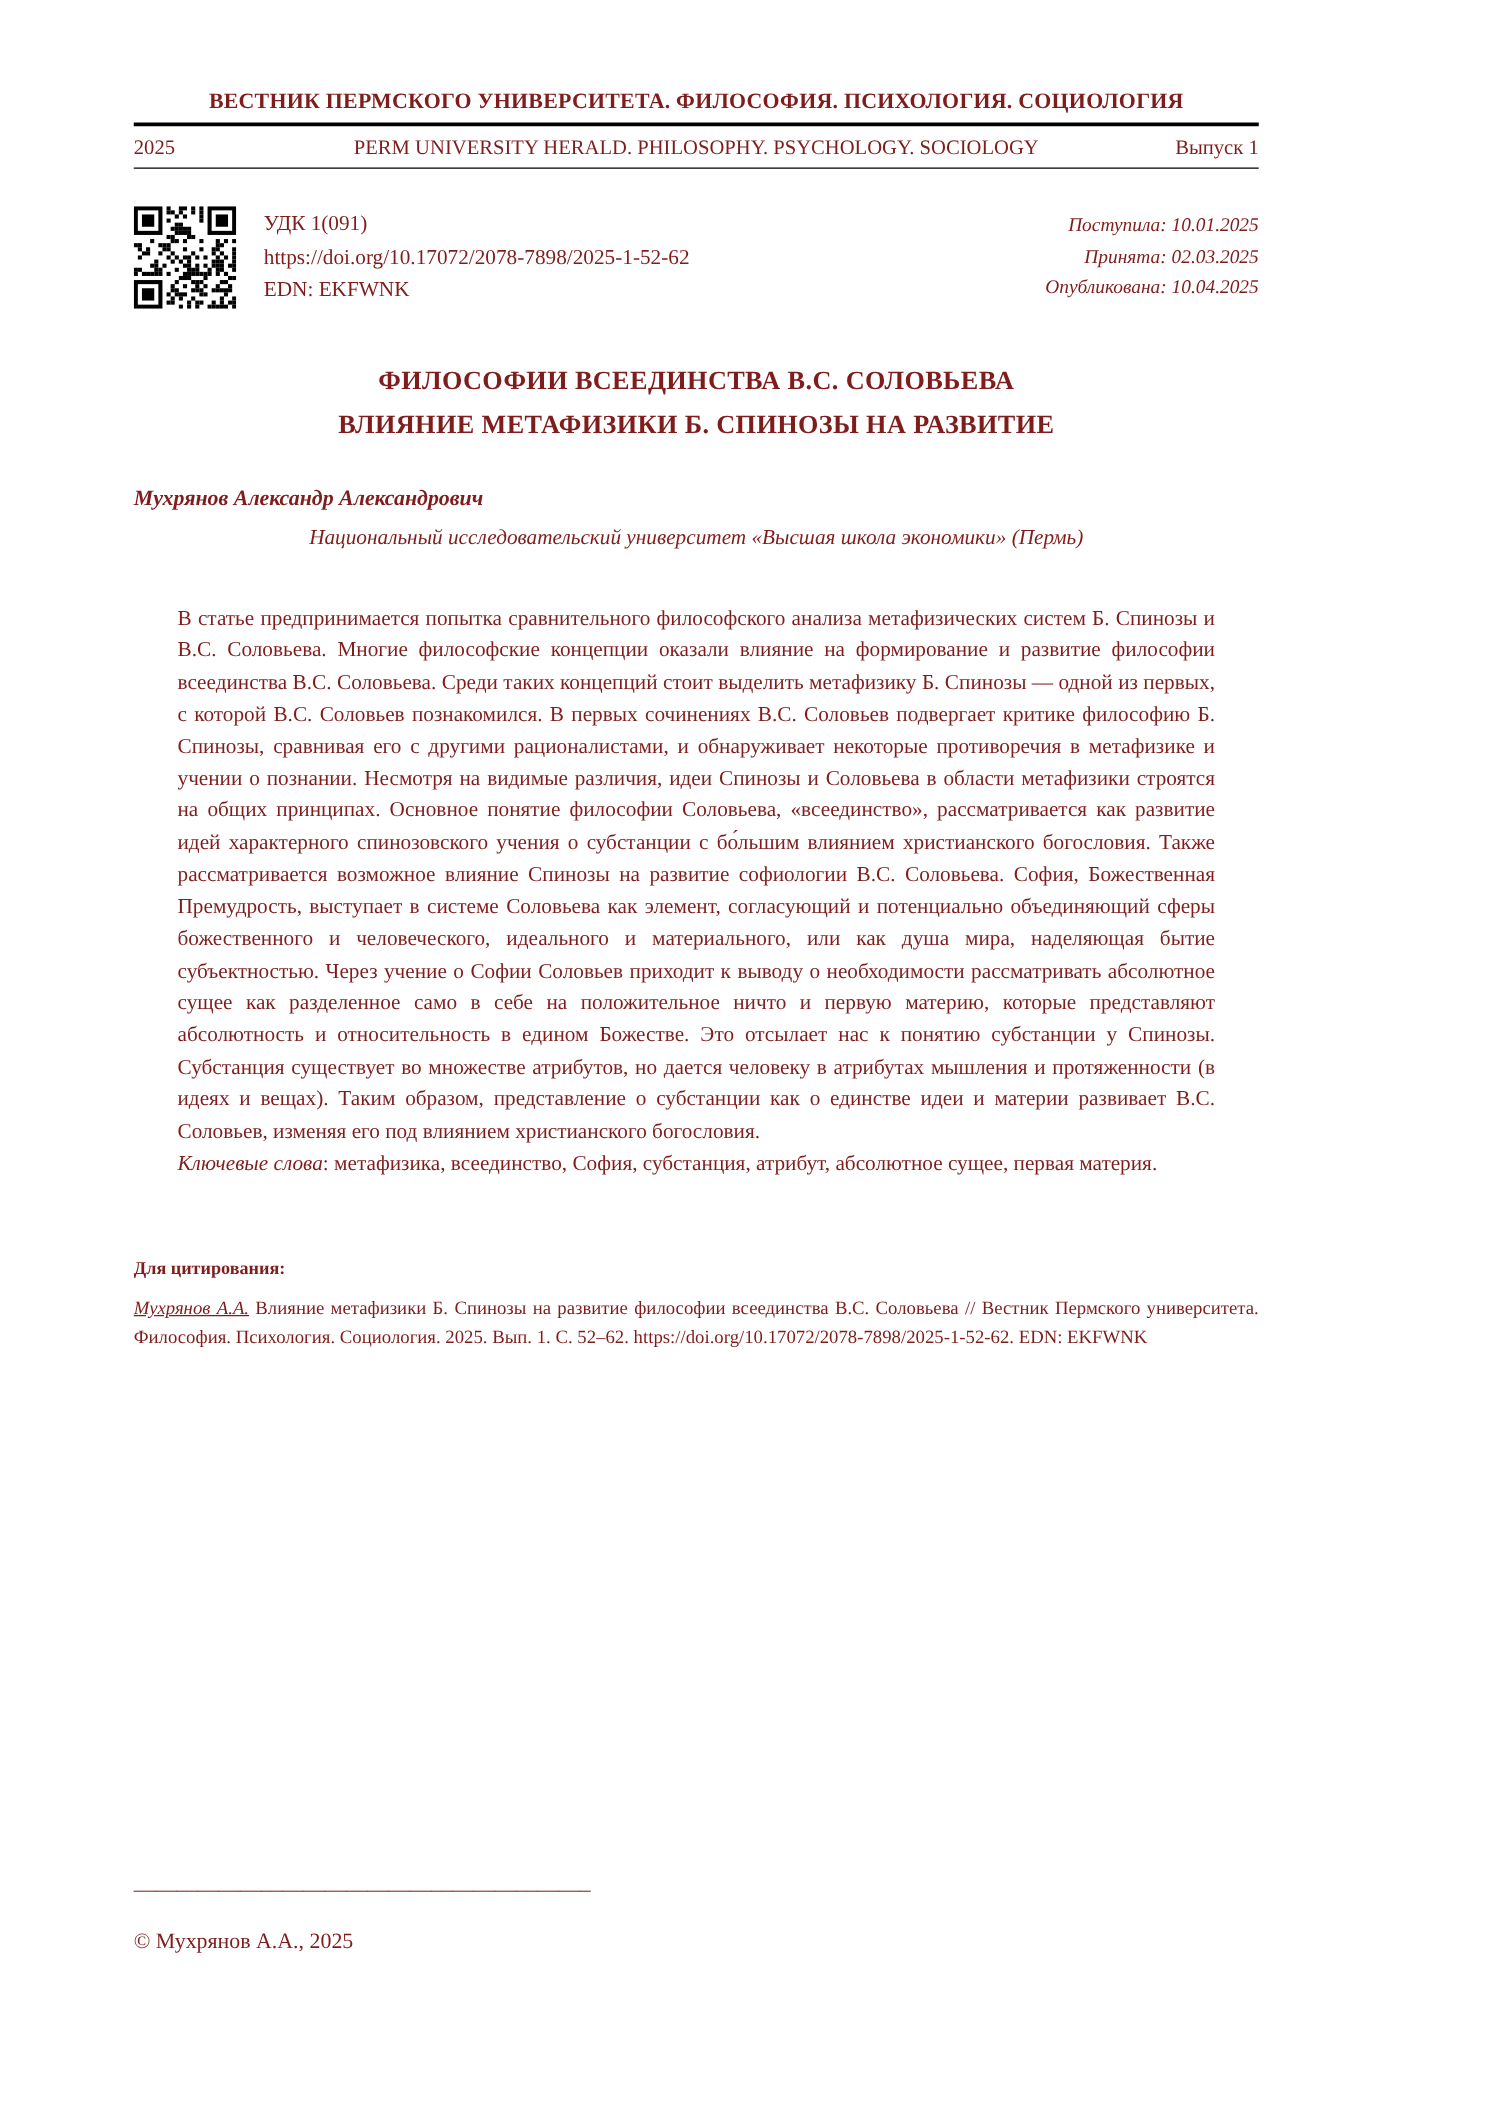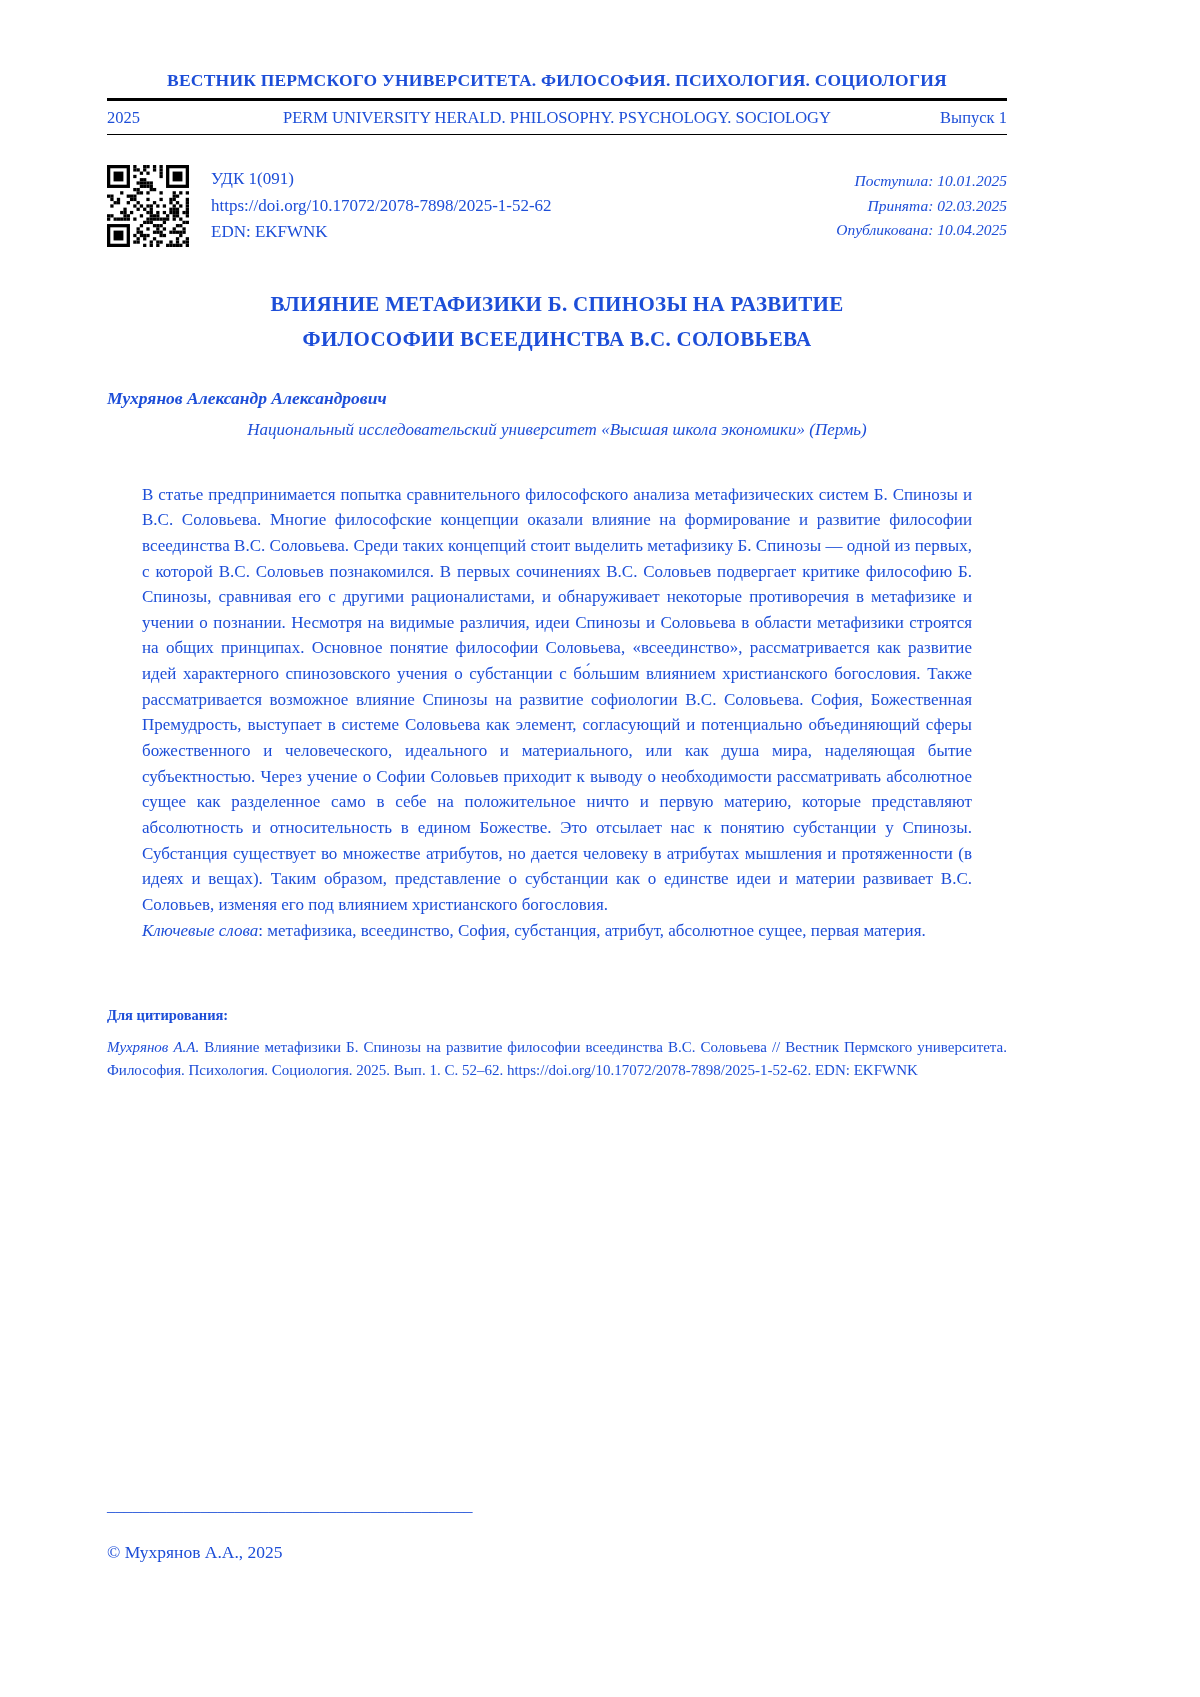--- a/index.html
+++ b/index.html
@@ -5,21 +5,21 @@
   html, body { margin: 0; padding: 0; background: #ffffff; }
   .page {
     position: relative;
     width: 1200px;
     height: 1697px;
     margin: 0 auto;
     background: #ffffff;
     box-sizing: border-box;
     padding: 70px 193px 0 107px;
     font-family: "Liberation Serif", serif;
-    color: #1d4ed8;
+    color: #7f1d1d;
   }
   
   .journal-title-ru {
     text-align: center;
     font-weight: bold;
     font-size: 17.5px;
     letter-spacing: 0.2px;
   }
   .rule-thick { border: none; border-top: 3px solid #000; margin: 7px 0 0 0; }
   .rule-thin  { border: none; border-top: 1px solid #000; margin: 6px 0 0 0; }
@@ -100,21 +100,21 @@
     font-weight: bold;
     font-size: 14.5px;
     font-family: Liberation Serif, serif;
   }
   .cite-text {
     margin-top: 12px;
     font-size: 15px;
     line-height: 1.5;
     text-align: justify;
   }
-  .cite-text .cite-author { font-style: italic; }
+  .cite-text .cite-author { font-style: italic; text-decoration: underline; }
 
   
   .footer {
     position: absolute;
     left: 107px;
     top: 1496px;
   }
   .footer-rule { font-size: 17px; letter-spacing: 0; white-space: pre; }
   .copyright { margin-top: 26px; font-size: 17.5px; }
 </style>
@@ -332,22 +332,22 @@
       <div>EDN: EKFWNK</div>
     </div>
     <div class="meta-right">
       <div>Поступила: 10.01.2025</div>
       <div>Принята: 02.03.2025</div>
       <div>Опубликована: 10.04.2025</div>
     </div>
   </section>
 
   <h1 class="article-title">
+    <div>ФИЛОСОФИИ ВСЕЕДИНСТВА В.С. СОЛОВЬЕВА</div>
     <div>ВЛИЯНИЕ МЕТАФИЗИКИ Б. СПИНОЗЫ НА РАЗВИТИЕ</div>
-    <div>ФИЛОСОФИИ ВСЕЕДИНСТВА В.С. СОЛОВЬЕВА</div>
   </h1>
 
   <div class="author">Мухрянов Александр Александрович</div>
 
   <div class="affiliation">Национальный исследовательский университет «Высшая школа экономики» (Пермь)</div>
 
   <p class="abstract">В статье предпринимается попытка сравнительного философского анализа метафизических систем Б. Спинозы и В.С. Соловьева. Многие философские концепции оказали влияние на формирование и развитие философии всеединства В.С. Соловьева. Среди таких концепций стоит выделить метафизику Б. Спинозы — одной из первых, с которой В.С. Соловьев познакомился. В первых сочинениях В.С. Соловьев подвергает критике философию Б. Спинозы, сравнивая его с другими рационалистами, и обнаруживает некоторые противоречия в метафизике и учении о познании. Несмотря на видимые различия, идеи Спинозы и Соловьева в области метафизики строятся на общих принципах. Основное понятие философии Соловьева, «всеединство», рассматривается как развитие идей характерного спинозовского учения о субстанции с бо́льшим влиянием христианского богословия. Также рассматривается возможное влияние Спинозы на развитие софиологии В.С. Соловьева. София, Божественная Премудрость, выступает в системе Соловьева как элемент, согласующий и потенциально объединяющий сферы божественного и человеческого, идеального и материального, или как душа мира, наделяющая бытие субъектностью. Через учение о Софии Соловьев приходит к выводу о необходимости рассматривать абсолютное сущее как разделенное само в себе на положительное ничто и первую материю, которые представляют абсолютность и относительность в едином Божестве. Это отсылает нас к понятию субстанции у Спинозы. Субстанция существует во множестве атрибутов, но дается человеку в атрибутах мышления и протяженности (в идеях и вещах). Таким образом, представление о субстанции как о единстве идеи и материи развивает В.С. Соловьев, изменяя его под влиянием христианского богословия.</p>
 
   <p class="keywords"><span class="kw-label">Ключевые слова</span><span>: метафизика, всеединство, София, субстанция, атрибут, абсолютное сущее, первая материя.</span></p>
 

